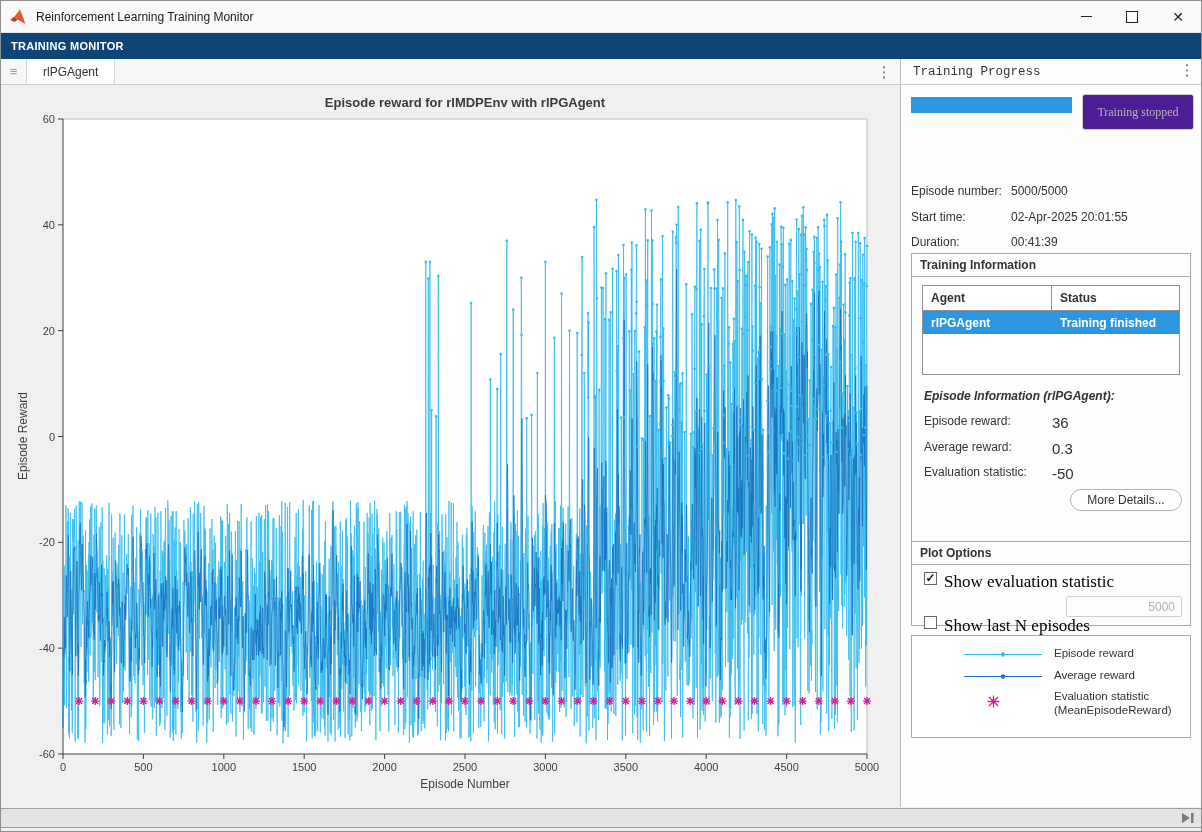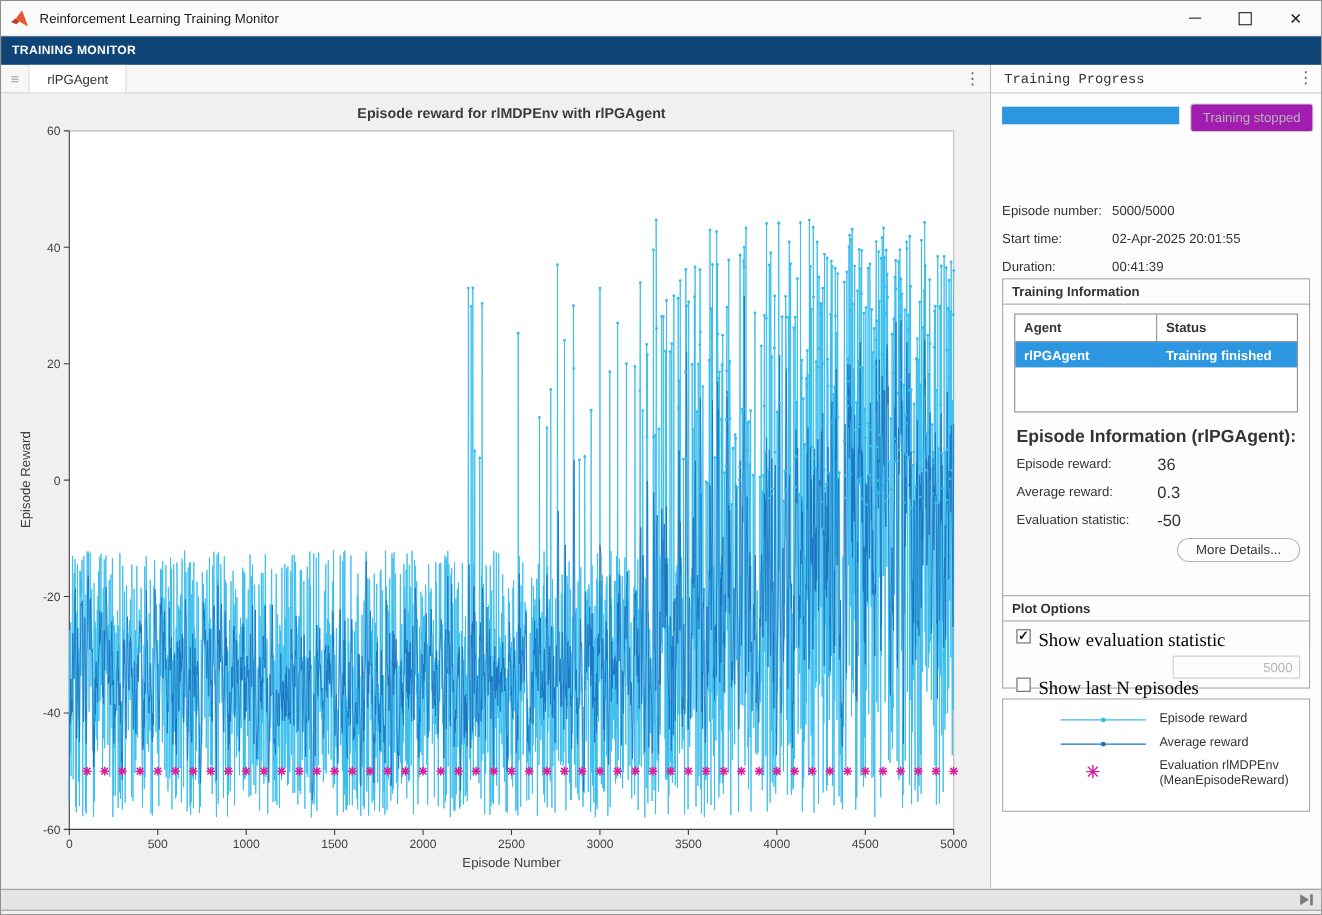--- a/index.html
+++ b/index.html
@@ -37,42 +37,42 @@
   
   .plot-panel{position:absolute;left:0;top:84px;width:899px;height:722px;background:#f0f0f0;}
   svg text{font-family:"Liberation Sans",sans-serif;}
 
   
   .right-panel{position:absolute;left:900px;top:58px;width:302px;height:748px;background:#fdfdfd;}
   .rp-header{height:26px;border-bottom:1px solid #c9c9c9;display:flex;align-items:center;
     padding:0 6px 0 12px;font-size:12.5px;color:#333;box-sizing:border-box;font-family:Liberation Mono, monospace;}
   .rp-header .menu-dots{margin-left:auto;}
   .progress-bar-track{position:absolute;left:10px;top:38px;width:161px;height:16px;background:#2d96e0;}
-  .stop-btn{position:absolute;left:181px;top:35px;width:112px;height:26px;border:1px solid #cccccc;
+  .stop-btn{position:absolute;left:181px;top:35px;width:112px;height:36px;border:1px solid #cccccc;
     border-radius:3px;color:#b5b5b5;font-size:12px;display:flex;align-items:center;justify-content:center;
-    background:#a21caf;box-sizing:border-box;}
+    background:#4c1d95;box-sizing:border-box;font-family:Liberation Serif, serif;}
   .flabel,.fvalue{position:absolute;font-size:12px;color:#333;}
   .flabel{left:10px;} .fvalue{left:110px;}
   .fr1{top:125px;} .fr2{top:151px;} .fr3{top:176px;} .fr4{top:201px;}
   .fvalue.wrap{width:180px;line-height:15px;}
 
   .groupbox{position:absolute;left:10px;width:280px;border:1px solid #a9a9a9;background:#fdfdfd;box-sizing:border-box;}
   .gb-ti{top:194px;height:333px;}
   .gb-po{top:482px;height:85px;}
   .gb-header{height:22px;border-bottom:1px solid #a9a9a9;font-size:12px;font-weight:bold;color:#333;
     display:flex;align-items:center;padding-left:8px;}
 
   .agent-table{position:absolute;left:10px;top:31px;width:258px;height:90px;border:1px solid #8f8f8f;background:#fff;box-sizing:border-box;}
   .at-header{display:flex;height:25px;border-bottom:1px solid #8f8f8f;font-weight:bold;font-size:12px;color:#333;box-sizing:border-box;}
   .at-c1{width:129px;border-right:1px solid #8f8f8f;display:flex;align-items:center;padding-left:8px;box-sizing:border-box;}
   .at-c2{flex:1;display:flex;align-items:center;padding-left:8px;}
   .at-row-sel{display:flex;height:23px;background:#2d96e0;color:#fff;font-size:12px;font-weight:bold;}
   .at-row-sel .at-c1{border-right:1px solid #2d96e0;}
 
-  .ep-info-header{position:absolute;left:12px;top:135px;font-weight:bold;font-size:16px;color:#333;}
+  .ep-info-header{position:absolute;left:12px;top:135px;font-weight:bold;font-size:12px;color:#333;font-style:italic;}
   .ei-label{position:absolute;left:12px;font-size:12px;color:#333;}
   .ei-value{position:absolute;left:140px;font-size:15px;color:#333;}
   .eir1{top:160px;} .eir2{top:186px;} .eir3{top:211px;}
   .more-btn{position:absolute;left:158px;top:235px;width:112px;height:22px;border:1px solid #b5b5b5;
     border-radius:11px;background:#fdfdfd;font-size:12px;color:#333;display:flex;align-items:center;
     justify-content:center;box-sizing:border-box;}
 
   .cb{position:absolute;width:13px;height:13px;border:1px solid #686868;background:#fff;box-sizing:border-box;
     font-size:12px;line-height:11px;text-align:center;color:#111;font-weight:bold;}
   .cb-label{position:absolute;left:32px;font-size:17px;color:#000000;font-family:Liberation Serif, serif;}
@@ -664,21 +664,21 @@
       </svg>
       <span class="leg-label" style="top:11px;">Episode reward</span>
       <svg class="leg-marker c-average" style="top:36px;" width="78" height="9">
         <line x1="0" y1="4.5" x2="78" y2="4.5" stroke="currentColor" stroke-width="1.2"></line>
         <circle cx="39" cy="4.5" r="2.2" fill="currentColor"></circle>
       </svg>
       <span class="leg-label" style="top:33px;">Average reward</span>
       <svg class="leg-marker c-eval" style="top:58px;left:74px;" width="15" height="15">
         <path d="M1.5 7.5H13.5M7.5 1.5V13.5M3 3L12 12M3 12L12 3" stroke="currentColor" stroke-width="1.3" fill="none"></path>
       </svg>
-      <span class="leg-label" style="top:54px;">Evaluation rlMDPEnv</span>
+      <span class="leg-label" style="top:54px;">Evaluation statistic</span>
       <span class="leg-label" style="top:68px;">(MeanEpisodeReward)</span>
     </div>
   </div>
 
   <div class="bottombar">
     <svg class="skip-icon" viewBox="0 0 14 12">
       <polygon points="1,1 9,6 1,11" fill="#7a7a7a"></polygon>
       <rect x="10" y="1" width="2.5" height="10" fill="#7a7a7a"></rect>
     </svg>
   </div>

